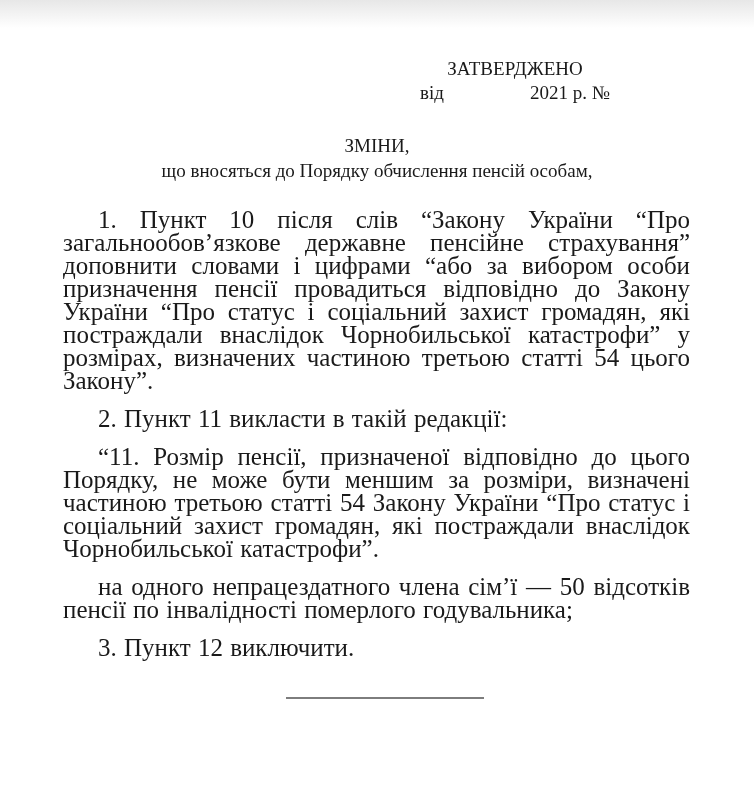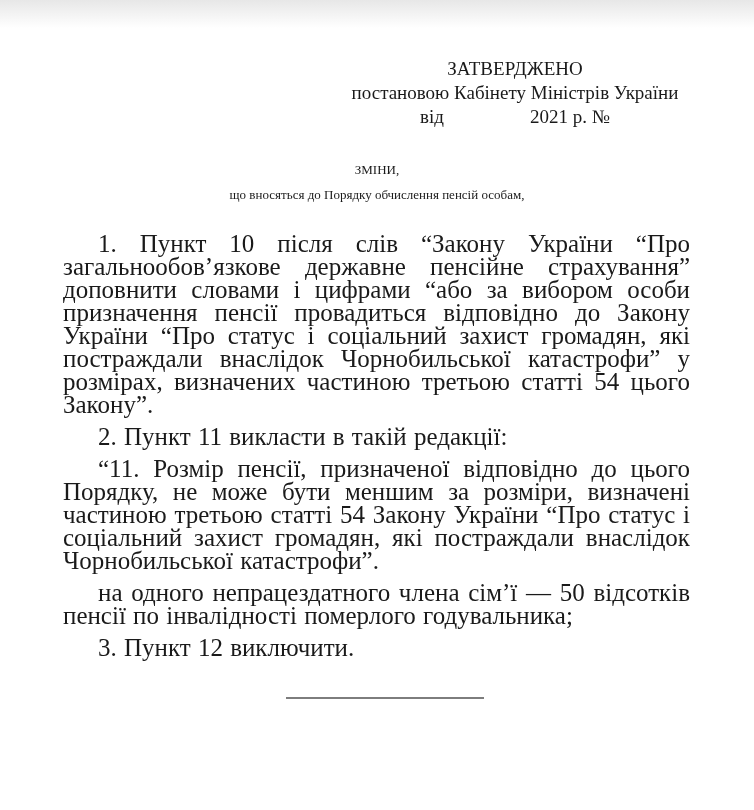--- a/index.html
+++ b/index.html
@@ -37,53 +37,52 @@
     line-height: 24px;
   }
   .approval .date-line { white-space: nowrap; }
   .date-gap {
     display: inline-block;
     width: 86px;
   }
   .title-block {
     margin-top: 28px;
     text-align: center;
-    font-size: 13px;
+    font-size: 19px;
     line-height: 25px;
   }
   .body-text {
     margin: 25px 64px 0 63px;
     font-size: 25px;
     line-height: 23px;
   }
   .body-text p {
     margin: 0;
     text-indent: 35px;
     text-align: justify;
     word-spacing: 1px;
   }
   .body-text p + p {
-    margin-top: 9px;
+    margin-top: 15px;
   }
   .separator {
     width: 198px;
     height: 2px;
     background: #7d7d7d;
     margin: 38px 0 0 286px;
   }
 </style>
 </head>
 <body>
 
 <div class="page">
   <div class="top-shade"></div>
 
   <div class="approval">
     <div>ЗАТВЕРДЖЕНО</div>
-    <div>постановою Кабінету Міністрів України</div>
     <div class="date-line">
       <span>від</span><span class="date-gap"></span><span>2021 р. №</span>
     </div>
   </div>
 
   <div class="title-block">
     <div>ЗМІНИ,</div>
     <div>що вносяться до Порядку обчислення пенсій особам,</div>
   </div>
 

